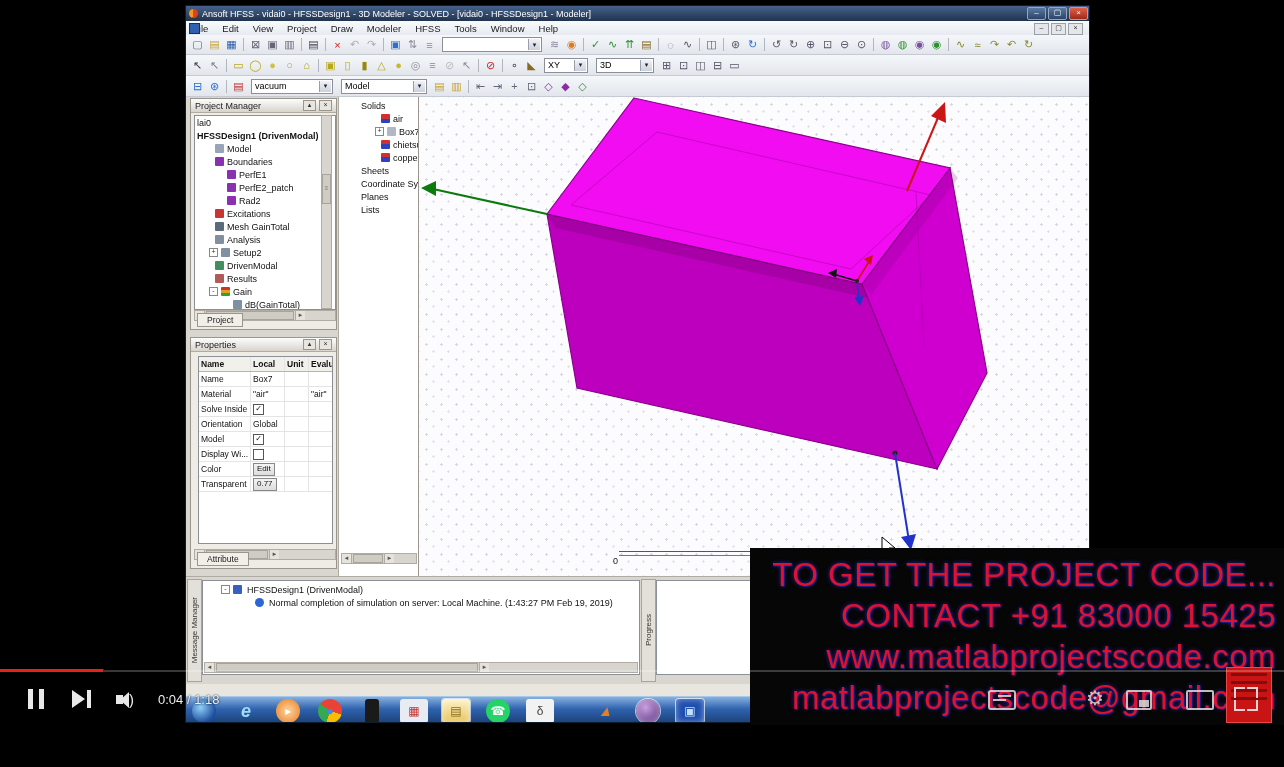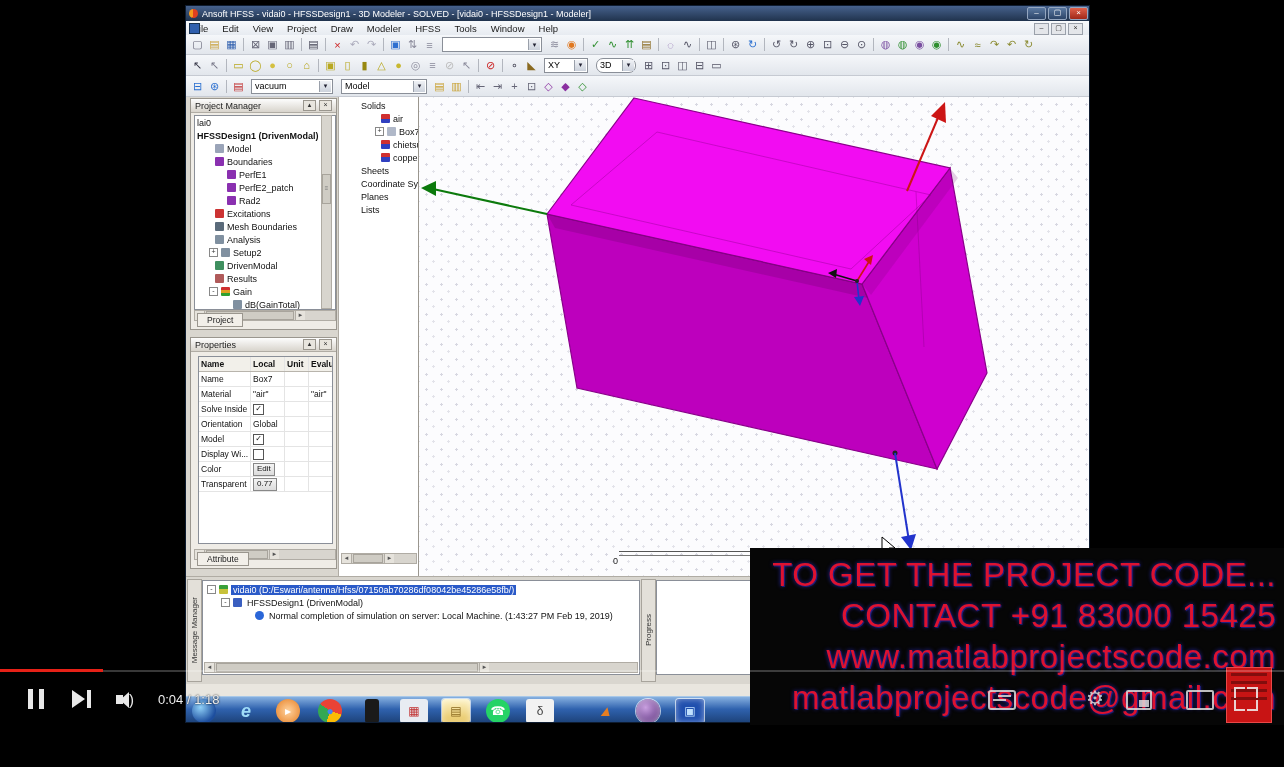--- a/index.html
+++ b/index.html
@@ -250,21 +250,21 @@
           <span class="ti sep"></span>
           <span class="ti" style="color: rgb(204, 34, 34);">⊘</span>
           <span class="ti sep"></span>
           <span class="ti" style="color: rgb(51, 51, 68);">∘</span>
           <span class="ti" style="color: rgb(138, 106, 32);">◣</span>
         </span>
       <span class="combo" style="width:44px;">
           <span>XY</span>
           <span class="arr">▾</span>
         </span>
-      <span class="combo" style="width:40px;border-radius:7px;">
+      <span class="combo" style="width:58px;">
           <span>3D</span>
           <span class="arr">▾</span>
         </span>
       <span style="display:flex;align-items:center;">
           <span class="ti" style="color: rgb(85, 85, 102);">⊞</span>
           <span class="ti" style="color: rgb(85, 85, 102);">⊡</span>
           <span class="ti" style="color: rgb(85, 85, 102);">◫</span>
           <span class="ti" style="color: rgb(85, 85, 102);">⊟</span>
           <span class="ti" style="color: rgb(85, 85, 102);">▭</span>
         </span>
@@ -346,21 +346,21 @@
             <span>Rad2</span>
           </div>
             <div class="trow" style="padding-left: 8px;">
             <span class="exp"></span>
             <span class="tico" style="background: rgb(204, 51, 51);"></span>
             <span>Excitations</span>
           </div>
             <div class="trow" style="padding-left: 8px;">
             <span class="exp"></span>
             <span class="tico" style="background: rgb(90, 106, 122);"></span>
-            <span>Mesh Boundaries</span>
+            <span>Mesh GainTotal</span>
           </div>
             <div class="trow" style="padding-left: 8px;">
             <span class="exp"></span>
             <span class="tico" style="background: rgb(128, 144, 160);"></span>
             <span>Analysis</span>
           </div>
             <div class="trow" style="padding-left: 14px;">
             <span class="exp">+</span>
             <span class="tico" style="background: rgb(128, 144, 160);"></span>
             <span>Setup2</span>
@@ -595,25 +595,20 @@
       <div id="rulerzero">0</div>
     </div>
 
     <div id="msgarea">
       <div class="vtab" style="left:1px;">
           <span>Message Manager</span>
         </div>
       <div id="msglist">
         <div style="padding-top:2px;">
 
-        <div class="mrow sel" style="padding-left: 4px;">
-            <span class="exp">-</span>
-            <span class="tico" style="background: linear-gradient(rgb(58, 160, 58) 50%, rgb(200, 194, 58) 50%);"></span>
-            <span class="mlabel">vidai0 (D:/Eswari/antenna/Hfss/07150ab70286df08042be45286e58fb/)</span>
-          </div>
             <div class="mrow" style="padding-left: 18px;">
             <span class="exp">-</span>
             <span class="tico" style="background: rgb(58, 95, 192);"></span>
             <span class="mlabel">HFSSDesign1 (DrivenModal)</span>
           </div>
             <div class="mrow roundico" style="padding-left: 40px;">
             <span class="exp"></span>
             <span class="tico" style="background: rgb(42, 102, 216);"></span>
             <span class="mlabel">Normal completion of simulation on server: Local Machine.  (1:43:27 PM  Feb 19, 2019)</span>
           </div>

